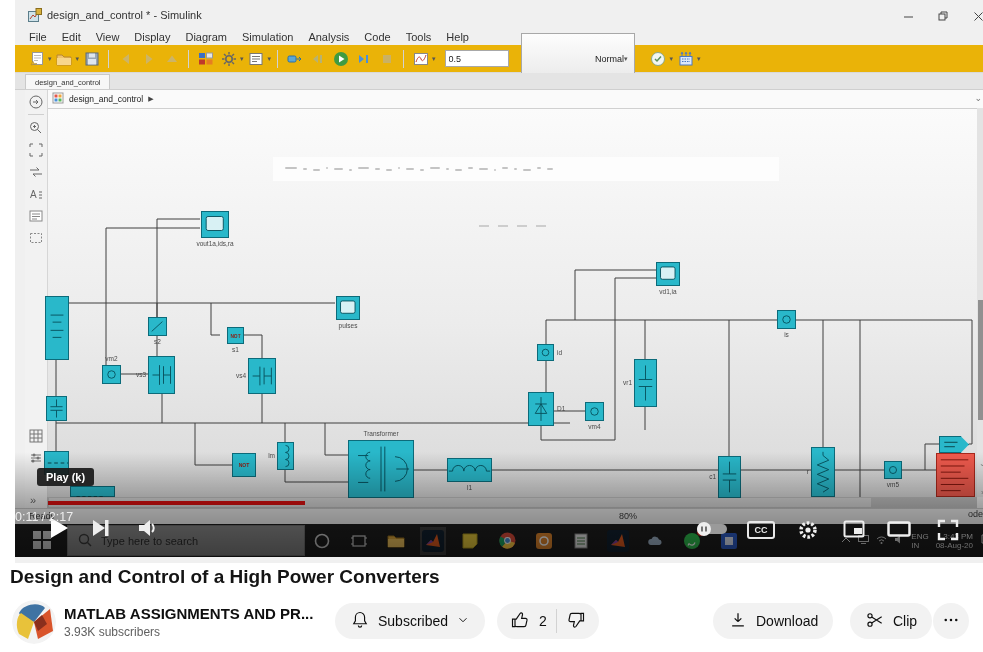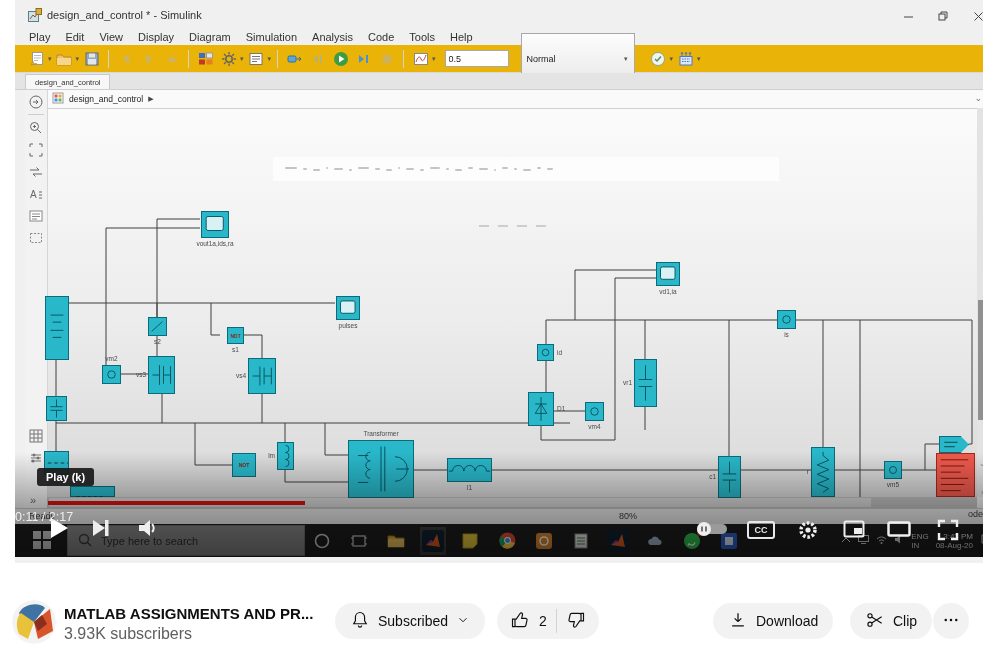--- a/index.html
+++ b/index.html
@@ -11,21 +11,21 @@
   #wtitle{position:absolute;left:32px;top:9px;font-size:11px;color:#333;}
   .wbtns{position:absolute;right:14px;top:8px;display:flex;gap:24px;align-items:center;}
   #menubar{position:absolute;left:0;top:29px;right:0;height:16px;display:flex;gap:15px;padding-left:14px;font-size:11px;color:#333;z-index:2;align-items:center;}
   #toolbar{position:absolute;left:0;top:45px;right:0;height:27px;display:flex;align-items:center;padding-left:10px;border-bottom:1px solid #d9d9d9;background:#eab308;z-index:2;}
   #toolbar-left,#toolbar-right{display:inline-flex;align-items:center;}
   .tbtn{width:21px;height:21px;display:inline-flex;align-items:center;justify-content:center;margin:0 1px;}
   .tbtn.dis{opacity:.55;}
   .dd{font-size:7px;color:#555;margin:0 1px 0 0;}
   .tsep{width:1px;height:18px;background:#d2d2d2;margin:0 5px;display:inline-block;}
   #simtime{width:56px;height:13px;font-size:9px;border:1px solid #a8a8a8;margin-left:8px;padding:1px 3px;background:#fff;color:#222;font-family:"Liberation Sans",sans-serif;}
-  #modebox{width:102px;height:16px;border:1px solid #a8a8a8;background:linear-gradient(#fdfdfd,#e8e8e8);font-size:9px;display:inline-flex;align-items:center;justify-content:space-between;padding:17px 5px;margin-left:12px;color:#222;}
+  #modebox{width:102px;height:16px;border:1px solid #a8a8a8;background:linear-gradient(#fdfdfd,#e8e8e8);font-size:9px;display:inline-flex;align-items:center;justify-content:flex-end;padding:17px 5px;margin-left:12px;color:#222;}
   #tabbar{position:absolute;left:0;top:73px;right:0;height:16px;background:#e4e4e4;border-bottom:1px solid #cfcfcf;z-index:2;}
   #modeltab{position:absolute;left:10px;top:1px;height:14px;padding:0 9px;background:#f7f7f7;border:1px solid #c9c9c9;border-bottom:none;font-size:7.5px;color:#333;display:inline-flex;align-items:center;}
   #crumbbar{position:absolute;left:32px;top:90px;right:10px;height:18px;background:#fafafa;border-bottom:1px solid #d0d0d0;z-index:2;display:flex;align-items:center;gap:5px;padding-left:5px;font-size:8.5px;color:#222;}
   .crumb-arrow{font-size:7px;color:#444;}
   .crumb-dd{position:absolute;right:6px;top:3px;font-size:9px;color:#777;}
   #palette{position:absolute;left:10px;top:90px;width:22px;height:418px;background:#f2f2f2;border-right:1px solid #d6d6d6;z-index:2;}
   .pal{position:absolute;left:3px;width:16px;height:16px;display:flex;align-items:center;justify-content:center;}
   .pal-div{position:absolute;left:3px;width:16px;height:1px;background:#cfcfcf;}
   #canvas{position:absolute;left:32px;top:108px;width:930px;height:389px;background:linear-gradient(180deg,#fbfbfb,#ececec 55%,#d9d9d9);z-index:1;}
   #heading{position:absolute;left:0;right:40px;top:13px;text-align:center;font-size:17px;font-weight:bold;letter-spacing:.4px;}
@@ -63,21 +63,21 @@
   #tooltip{position:absolute;left:22px;top:468px;background:rgba(25,25,25,.92);color:#fff;font-size:11px;font-weight:bold;padding:3px 9px;border-radius:3px;z-index:8;}
   #controls{position:absolute;left:0;top:510px;width:100%;height:47px;z-index:7;padding-left:40px;}
   .pc{position:absolute;display:flex;align-items:center;justify-content:center;}
   #time-disp{position:absolute;left:160px;top:13px;font-size:12.5px;color:#eee;}
   #ccbox{border:2px solid #e8e8e8;border-radius:3px;color:#e8e8e8;font-size:9px;font-weight:bold;width:24px;height:14px;display:flex;align-items:center;justify-content:center;}
   
   #vtitle{position:absolute;left:10px;top:566px;margin:0;font-size:19px;font-weight:bold;color:#141414;}
   #chrow{position:absolute;left:10px;top:598px;right:10px;height:50px;}
   #avatar{position:absolute;left:2px;top:2px;width:44px;height:44px;border-radius:50%;overflow:hidden;}
   #chname{position:absolute;left:54px;top:7px;font-size:15px;font-weight:bold;color:#0f0f0f;max-width:250px;white-space:nowrap;overflow:hidden;}
-  #chsubs{position:absolute;left:54px;top:27px;font-size:16px;color:#606060;}
+  #chsubs{position:absolute;left:54px;top:27px;font-size:12px;color:#606060;}
   .pill{position:absolute;top:5px;height:36px;border-radius:18px;background:#f2f2f2;display:inline-flex;align-items:center;gap:8px;padding:0 15px;font-size:14px;color:#0f0f0f;box-sizing:border-box;}
   .pill svg{flex:none;}
   #subbtn{left:325px;}
   #likebar{left:487px;padding:0 13px;gap:9px;}
   .vdiv{width:1px;height:24px;background:#d2d2d2;}
   #sharebtn{left:613px;}
   #dlbtn{left:703px;}
   #clipbtn{left:840px;}
   #morebtn{left:923px;width:36px;padding:0;justify-content:center;}
 </style>
@@ -102,21 +102,21 @@
               <rect x="1" y="3" width="6" height="6" fill="none" stroke="#444"></rect>
               <path d="M3 3V1h6v6h-2" fill="none" stroke="#444"></path>
             </svg></span>
         <span><svg width="11" height="11">
               <path d="M1.5 1.5l8 8M9.5 1.5l-8 8" stroke="#444"></path>
             </svg></span>
       </span>
     </div>
 
     <div id="menubar">
-        <span>Play</span>
+        <span>File</span>
         <span>Edit</span>
         <span>View</span>
         <span>Display</span>
         <span>Diagram</span>
         <span>Simulation</span>
         <span>Analysis</span>
         <span>Code</span>
         <span>Tools</span>
         <span>Help</span>
       </div>
@@ -685,20 +685,21 @@
         </svg></div>
       <div class="blklabel" style="left: 849px; top: 481px; width: 58px; text-align: center;">vm5</div>
       <div class="block b-goto" style="left: 924px; top: 436px; width: 30px; height: 17px;"><svg width="28" height="15" viewBox="0 0 30 17">
           <path d="M4 6h15M4 11h12" stroke="#083a40"></path>
         </svg></div>
       <div class="block b-info" style="left: 921px; top: 453px; width: 39px; height: 44px;"><svg width="37" height="42" viewBox="0 0 39 44">
           <path d="M4 6h29M4 12.5h25M4 19h21M4 25.5h29M4 32h25M4 38.5h21" stroke="#7c140c"></path>
         </svg></div>
     </div>
 
+  <h1 id="vtitle">Design and Control of a High Power Converters</h1>
 
   <div id="chrow">
     <span id="avatar"><svg width="44" height="44" viewBox="0 0 44 44">
           <circle cx="22" cy="22" r="22" fill="#f3f3f3"></circle>
           <path d="M7 13C12 3 28 2 33 8L22 22 10 18Z" fill="#3f73a3"></path>
           <path d="M7 34C3 26 5 16 9 13l13 9-6 17Z" fill="#e8c23a"></path>
           <path d="M22 22L38 9l3 22-15 8Z" fill="#d9542b"></path>
           <path d="M22 22l8-7 5 9-9 7Z" fill="#8a2f1d"></path>
         </svg></span>
     <div id="chname">MATLAB ASSIGNMENTS AND PR...</div>

